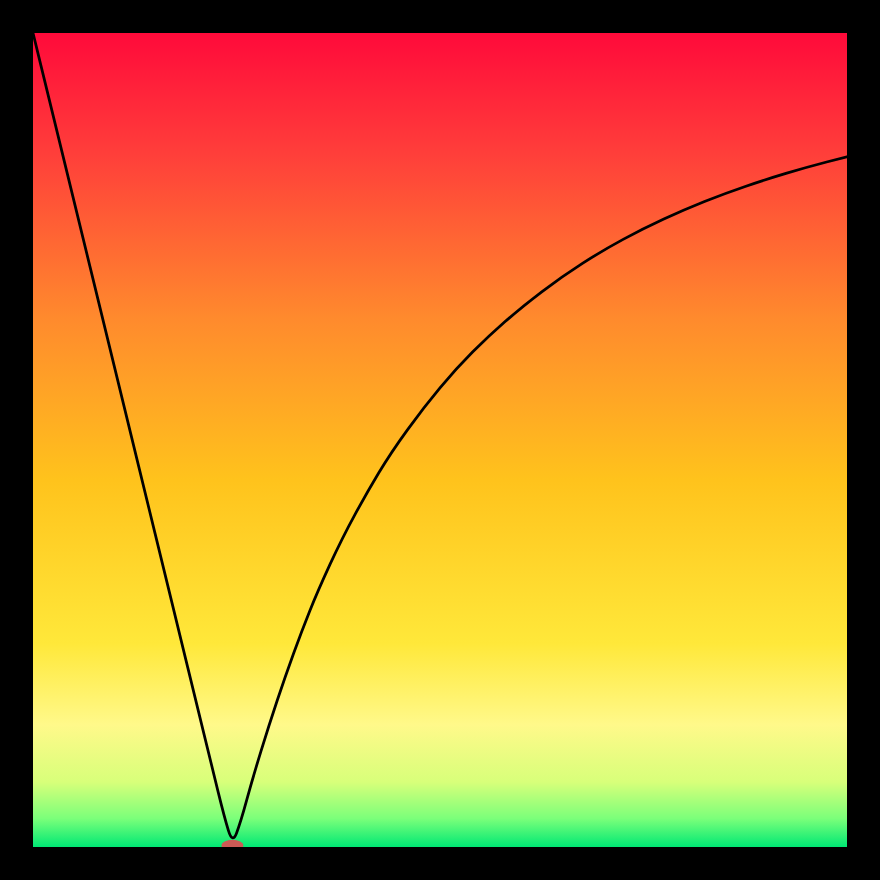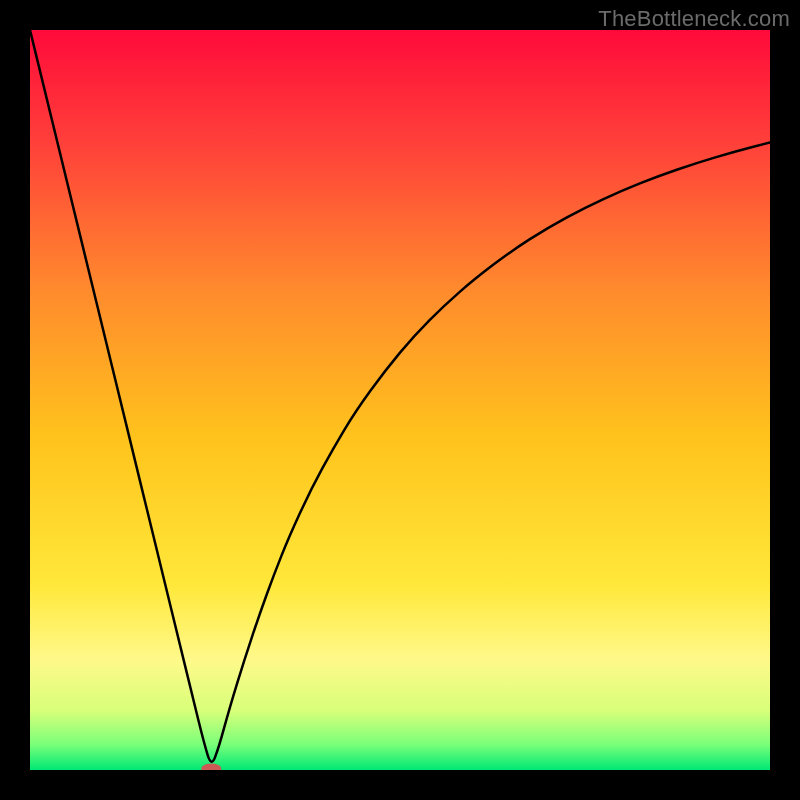--- a/index.html
+++ b/index.html
@@ -34,21 +34,20 @@
     font-weight: 500;
     letter-spacing: 0.2px;
     user-select: none;
   }
 </style>
 </head>
 <body>
 
 <div class="frame">
 
-  <div class="watermark">TheBottleneck.com</div>
 
   <div class="plot-area">
     <svg id="chart-svg" width="740" height="740" viewBox="0 0 740 740">
       <defs>
         <linearGradient id="bg-grad" x1="0" y1="0" x2="0" y2="1">
             <stop offset="0%" stop-color="#ff0a3a"></stop>
             <stop offset="15%" stop-color="#ff3f3a"></stop>
             <stop offset="35%" stop-color="#ff8a2d"></stop>
             <stop offset="55.00000000000001%" stop-color="#ffc31c"></stop>
             <stop offset="75%" stop-color="#ffe83a"></stop>

